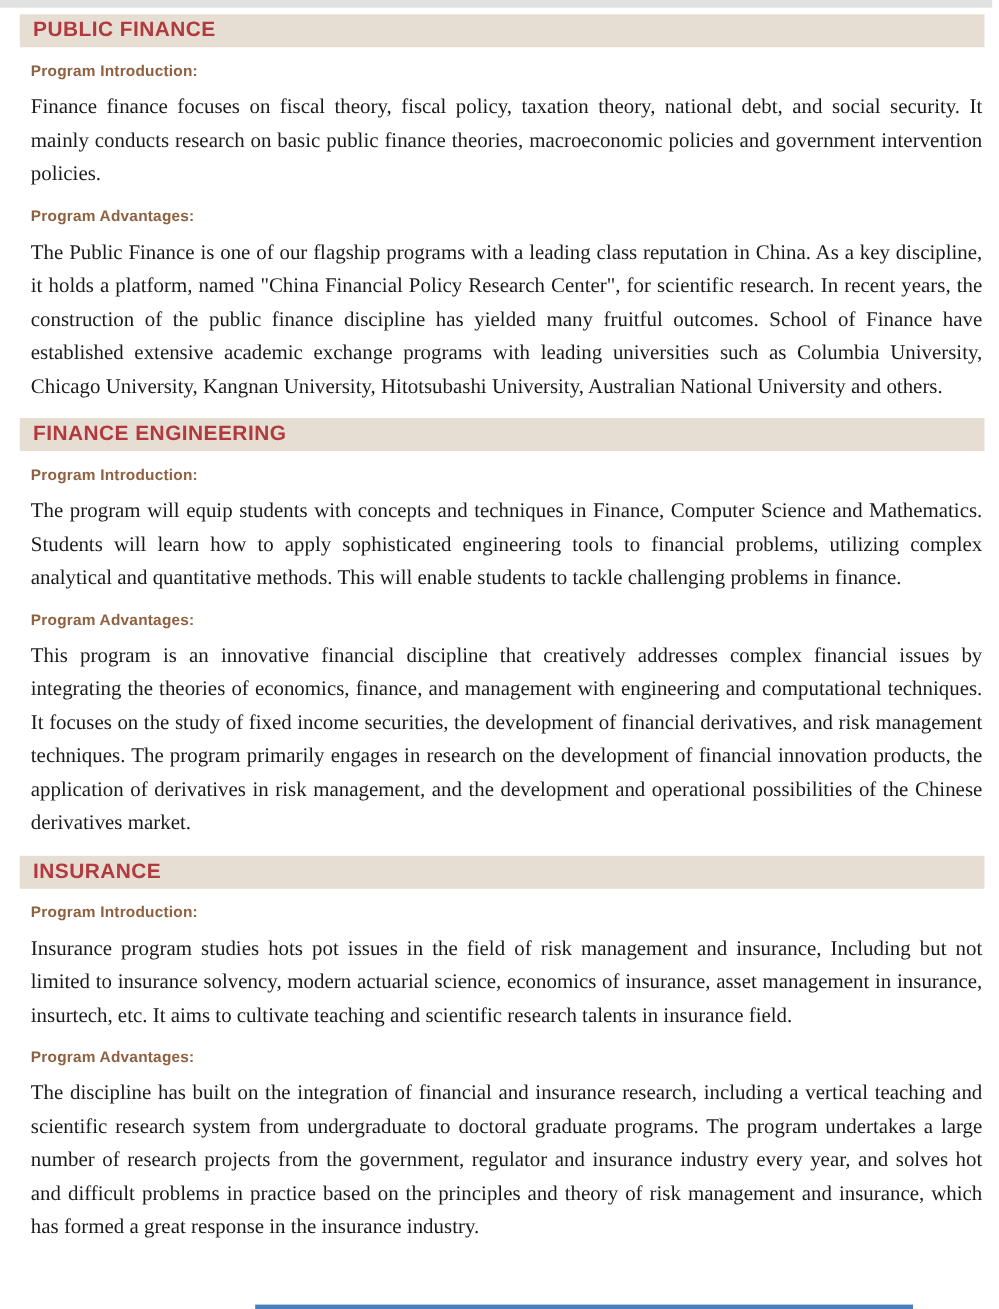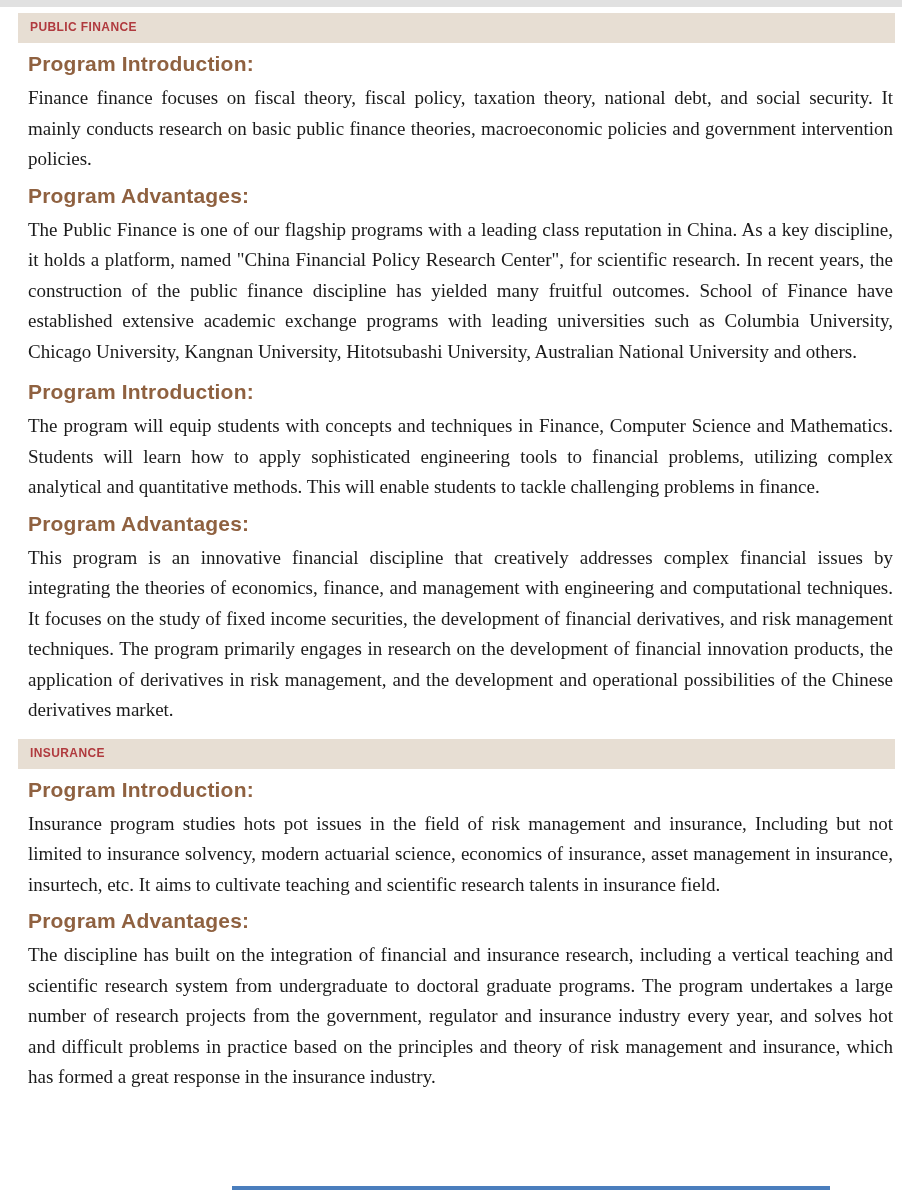--- a/index.html
+++ b/index.html
@@ -24,30 +24,30 @@
     margin-top: 13px;
   }
   .section-bar {
     margin: 6px 13px 0 18px;
     background: var(--section_bar_bg, #e7ded3);
     padding: 4px 12px 5px 12px;
   }
   .section-title {
     margin: 0;
     font-family: "Liberation Sans", "DejaVu Sans", sans-serif;
-    font-size: 12px;
+    font-size: 19px;
     line-height: 21px;
     font-weight: 700;
     letter-spacing: 0.4px;
     color: var(--section_title, #b03a3e);
   }
   .subheading {
     margin: 9px 15px 0 28px;
     font-family: "Liberation Sans", "DejaVu Sans", sans-serif;
-    font-size: 21px;
+    font-size: 14px;
     line-height: 24px;
     font-weight: 700;
     letter-spacing: 0.2px;
     color: var(--subheading, #8f6140);
   }
   .para {
     margin: 7px 15px 0 28px;
     font-size: 19px;
     line-height: 30.5px;
     text-align: justify;
@@ -73,20 +73,23 @@
     <div class="section-bar">
       <h2 class="section-title">PUBLIC FINANCE</h2>
     </div>
     <h3 class="subheading">Program Introduction:</h3>
     <p class="para">Finance finance focuses on fiscal theory, fiscal policy, taxation theory, national debt, and social security. It mainly conducts research on basic public finance theories, macroeconomic policies and government intervention policies.</p>
     <h3 class="subheading">Program Advantages:</h3>
     <p class="para">The Public Finance is one of our flagship programs with a leading class reputation in China. As a key discipline, it holds a platform, named "China Financial Policy Research Center", for scientific research. In recent years, the construction of the public finance discipline has yielded many fruitful outcomes. School of Finance have established extensive academic exchange programs with leading universities such as Columbia University, Chicago University, Kangnan University, Hitotsubashi University, Australian National University and others.</p>
   </section>
 
   <section class="program-section">
+    <div class="section-bar">
+      <h2 class="section-title">FINANCE ENGINEERING</h2>
+    </div>
     <h3 class="subheading">Program Introduction:</h3>
     <p class="para">The program will equip students with concepts and techniques in Finance, Computer Science and Mathematics. Students will learn how to apply sophisticated engineering tools to financial problems, utilizing complex analytical and quantitative methods.  This will enable students to tackle challenging problems in  finance.</p>
     <h3 class="subheading">Program Advantages:</h3>
     <p class="para">This program is an innovative financial discipline that creatively addresses complex financial issues by integrating the theories of economics, finance, and management with engineering and computational techniques. It focuses on the study of fixed income securities, the development of financial derivatives, and risk management techniques. The program primarily engages in research on the development of financial innovation products, the application of derivatives in risk management, and the development and operational possibilities of the Chinese derivatives market.</p>
   </section>
 
   <section class="program-section">
     <div class="section-bar">
       <h2 class="section-title">INSURANCE</h2>
     </div>

